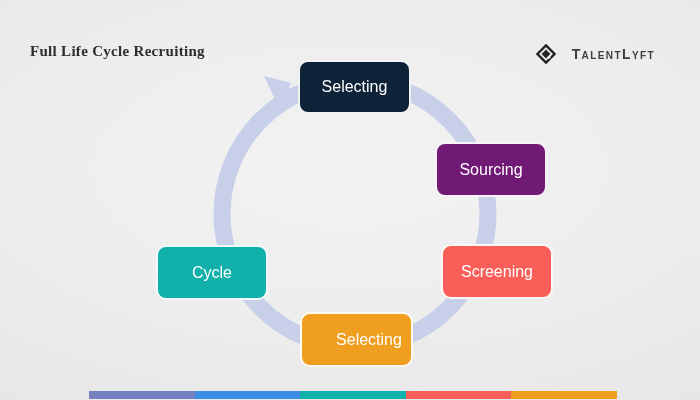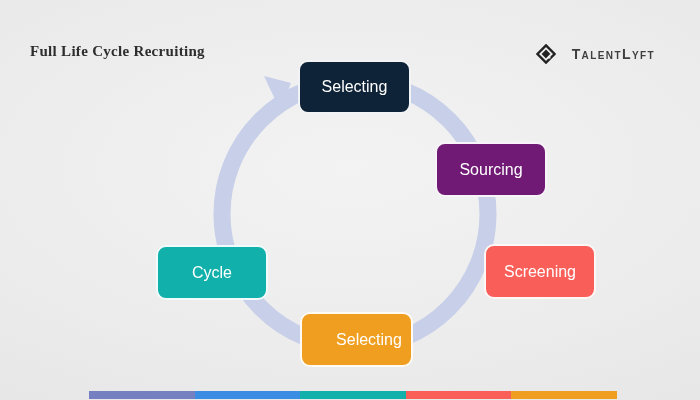--- a/index.html
+++ b/index.html
@@ -23,21 +23,21 @@
     font-variant-caps:small-caps;letter-spacing:1.4px;
   }
   .stage-box{
     position:absolute;z-index:2;box-sizing:border-box;
     display:flex;align-items:center;justify-content:center;
     border-radius:10px;border:2px solid rgba(255,255,255,0.95);
     color:#ffffff;font-size:16px;
   }
   .stage-preparing {left:298px;top:60px; width:113px;height:54px;}
   .stage-sourcing  {left:435px;top:142px;width:112px;height:55px;}
-  .stage-screening {left:441px;top:244px;width:112px;height:55px;margin-left:43px;}
+  .stage-screening {left:441px;top:244px;width:112px;height:55px;}
   .stage-selecting {left:300px;top:312px;width:113px;height:55px;}
   .stage-hiring    {left:156px;top:245px;width:112px;height:55px;}
   .stage-onboarding{left:156px;top:136px;width:112px;height:54px;}
   .footer-bar{
     position:absolute;left:89px;top:391px;width:528px;height:8px;
     display:flex;z-index:3;
   }
   .footer-seg{flex:1 1 0;height:100%;}
 </style>
 </head>

